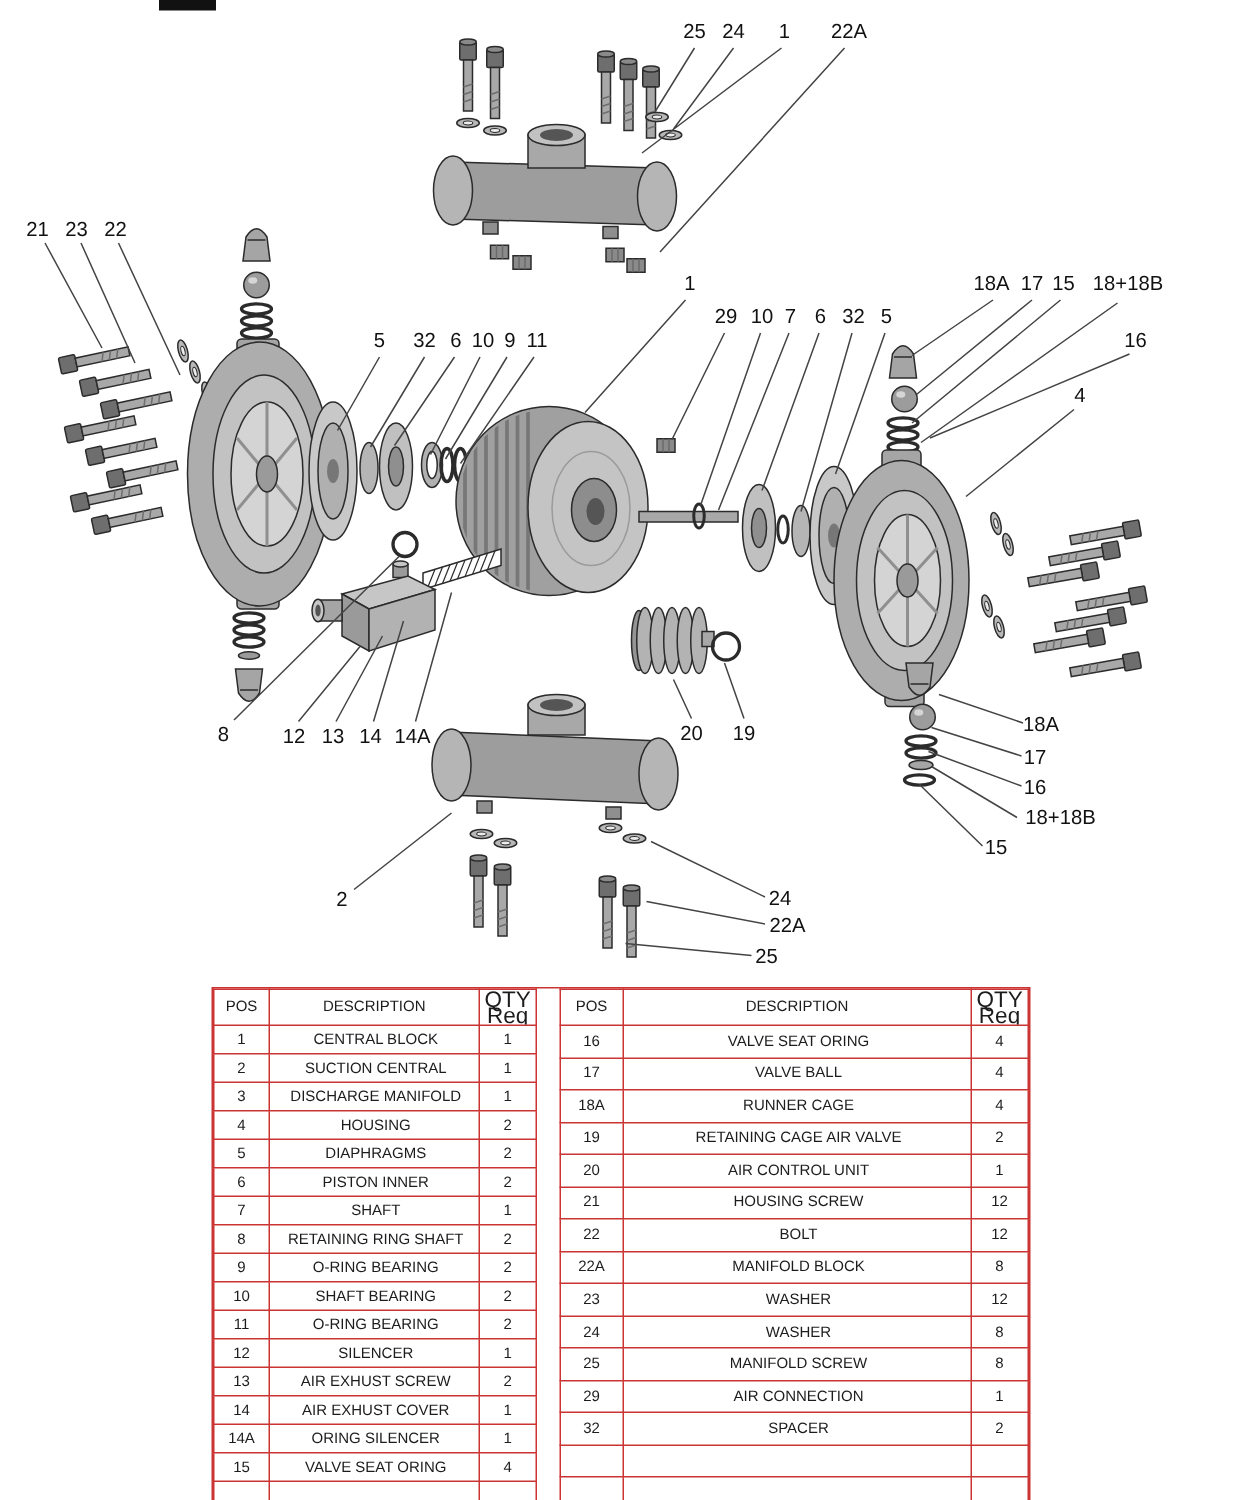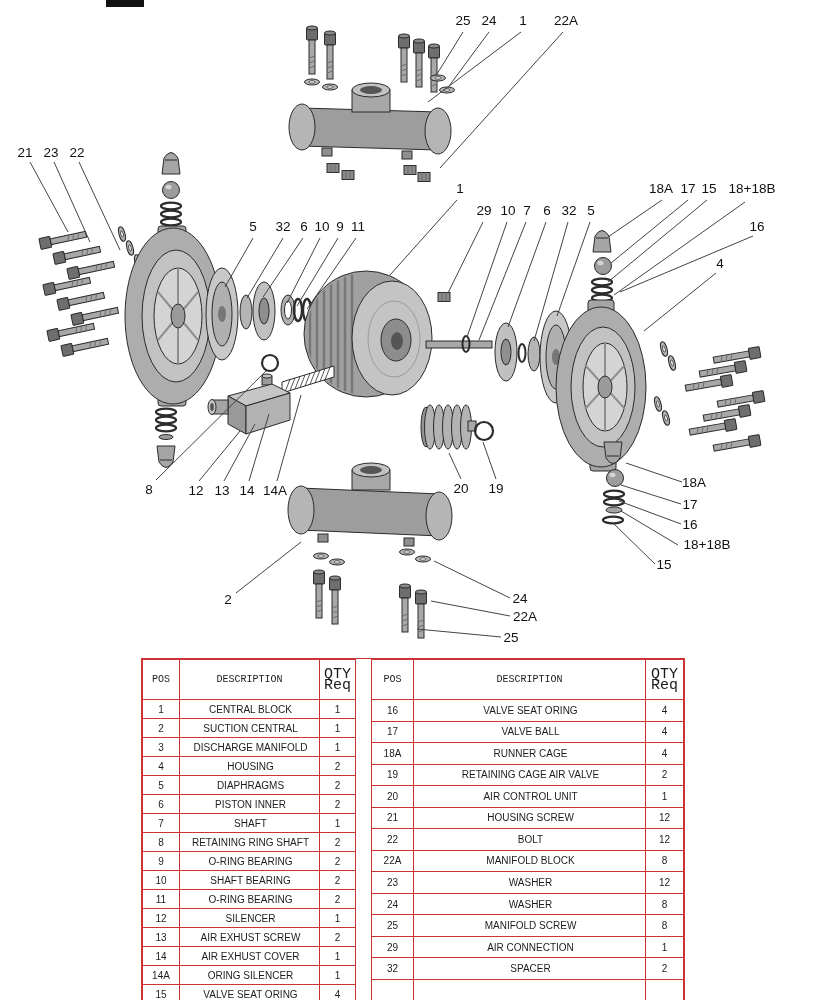--- a/index.html
+++ b/index.html
@@ -17,21 +17,21 @@
   .tables-wrap {
     position:absolute; left:141px; top:658px;
     display:flex; gap:15px; background:#fff;
     border:1px solid #cc3333; padding:0;
   }
   table.parts-table { border-collapse:collapse; font-size:10px; color:#1c1c1c; table-layout:fixed; }
   .parts-table th, .parts-table td {
     border:1px solid #cc3333; height:19px; padding:0 3px;
     font-weight:400; overflow:hidden; white-space:nowrap;
   }
-  .parts-table thead th { height:40px; text-align:center;font-family:Liberation Mono, monospace; }
+  .parts-table thead th { height:24px; text-align:center; }
   .parts-table td.pos { text-align:center; }
   .parts-table td.desc { text-align:center; padding-left:5px; }
   .parts-table td.qty { text-align:center; }
   .lt col.c-pos { width:37px; } .lt col.c-desc { width:140px; } .lt col.c-qty { width:36px; }
   .rt col.c-pos { width:42px; } .rt col.c-desc { width:232px; } .rt col.c-qty { width:38px; }
   .qty-h span { display:block; line-height:11px; font-size:15px; }
 </style>
 </head>
 <body>
 

